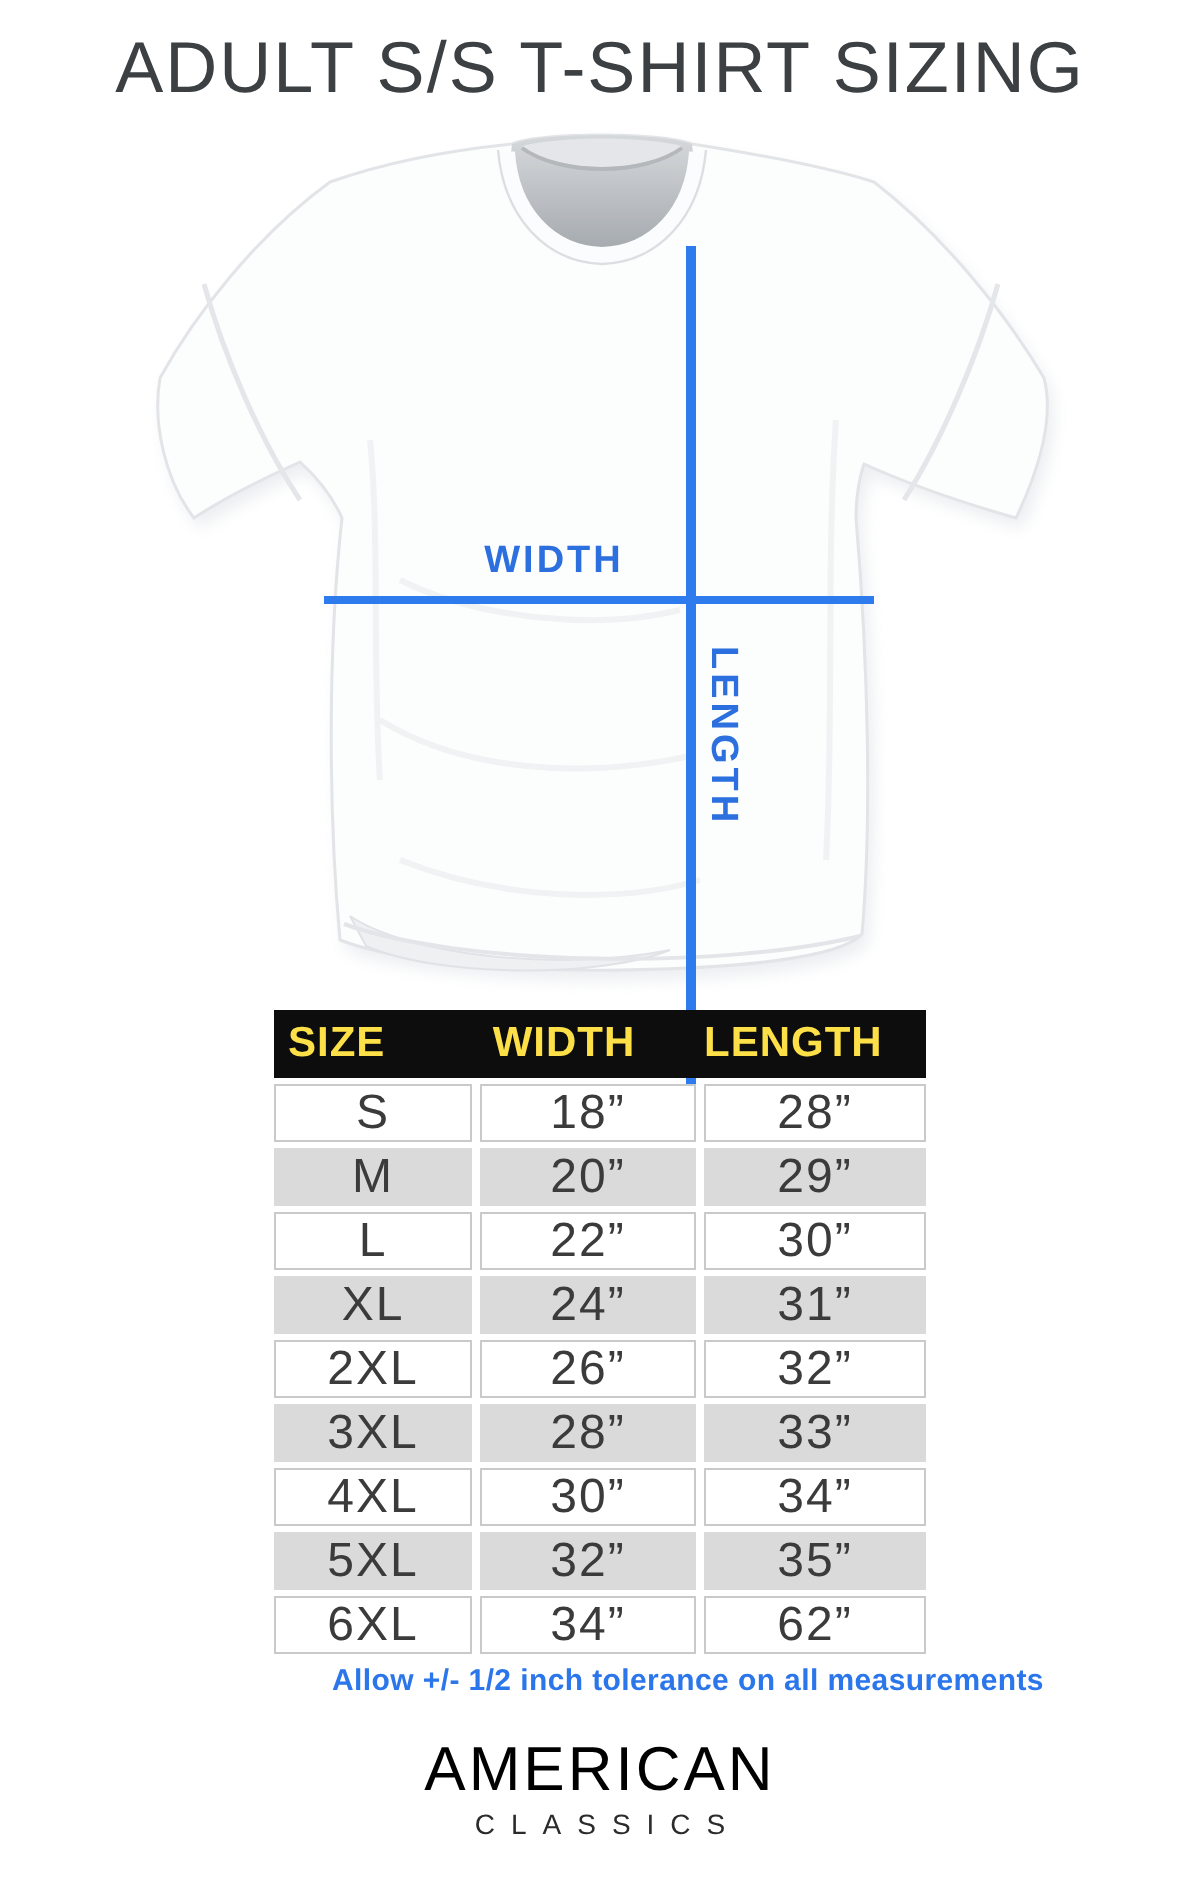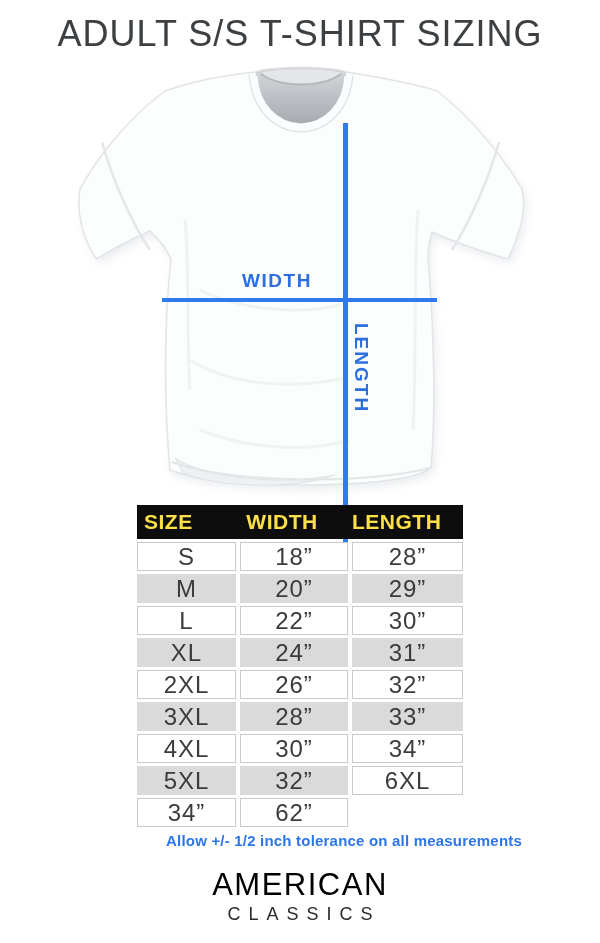--- a/index.html
+++ b/index.html
@@ -66,21 +66,21 @@
     text-align:center; font-size:15px; font-weight:bold;
     color:var(--note-blue,#2b76ea); letter-spacing:0.2px;margin-left:44px;
   }
 
   
   .brand { position:absolute; top:867px; left:0; width:600px; text-align:center; }
   .brand-line1 {
     font-size:31px; font-weight:400; letter-spacing:1.5px; color:#000000;
   }
   .brand-line2 {
-    margin-top:1px; font-size:18px; font-weight:400;
+    margin-top:1px; font-size:14px; font-weight:400;
     letter-spacing:8px; text-indent:8px; color:#2b2b2b;
   }
 </style>
 </head>
 <body>
 
 <div class="page">
 
   <div class="page-title">ADULT S/S T-SHIRT SIZING</div>
 
@@ -161,20 +161,21 @@
       <div class="cell row-even">3XL</div>
       <div class="cell row-even">28”</div>
       <div class="cell row-even">33”</div>
 
       <div class="cell row-odd">4XL</div>
       <div class="cell row-odd">30”</div>
       <div class="cell row-odd">34”</div>
 
       <div class="cell row-even">5XL</div>
       <div class="cell row-even">32”</div>
+      <div class="cell row-even">35”</div>
 
       <div class="cell row-odd">6XL</div>
       <div class="cell row-odd">34”</div>
       <div class="cell row-odd">62”</div>
     </div>
   </div>
 
   <div class="tolerance-note">Allow +/- 1/2 inch tolerance on all measurements</div>
 
   <div class="brand">

